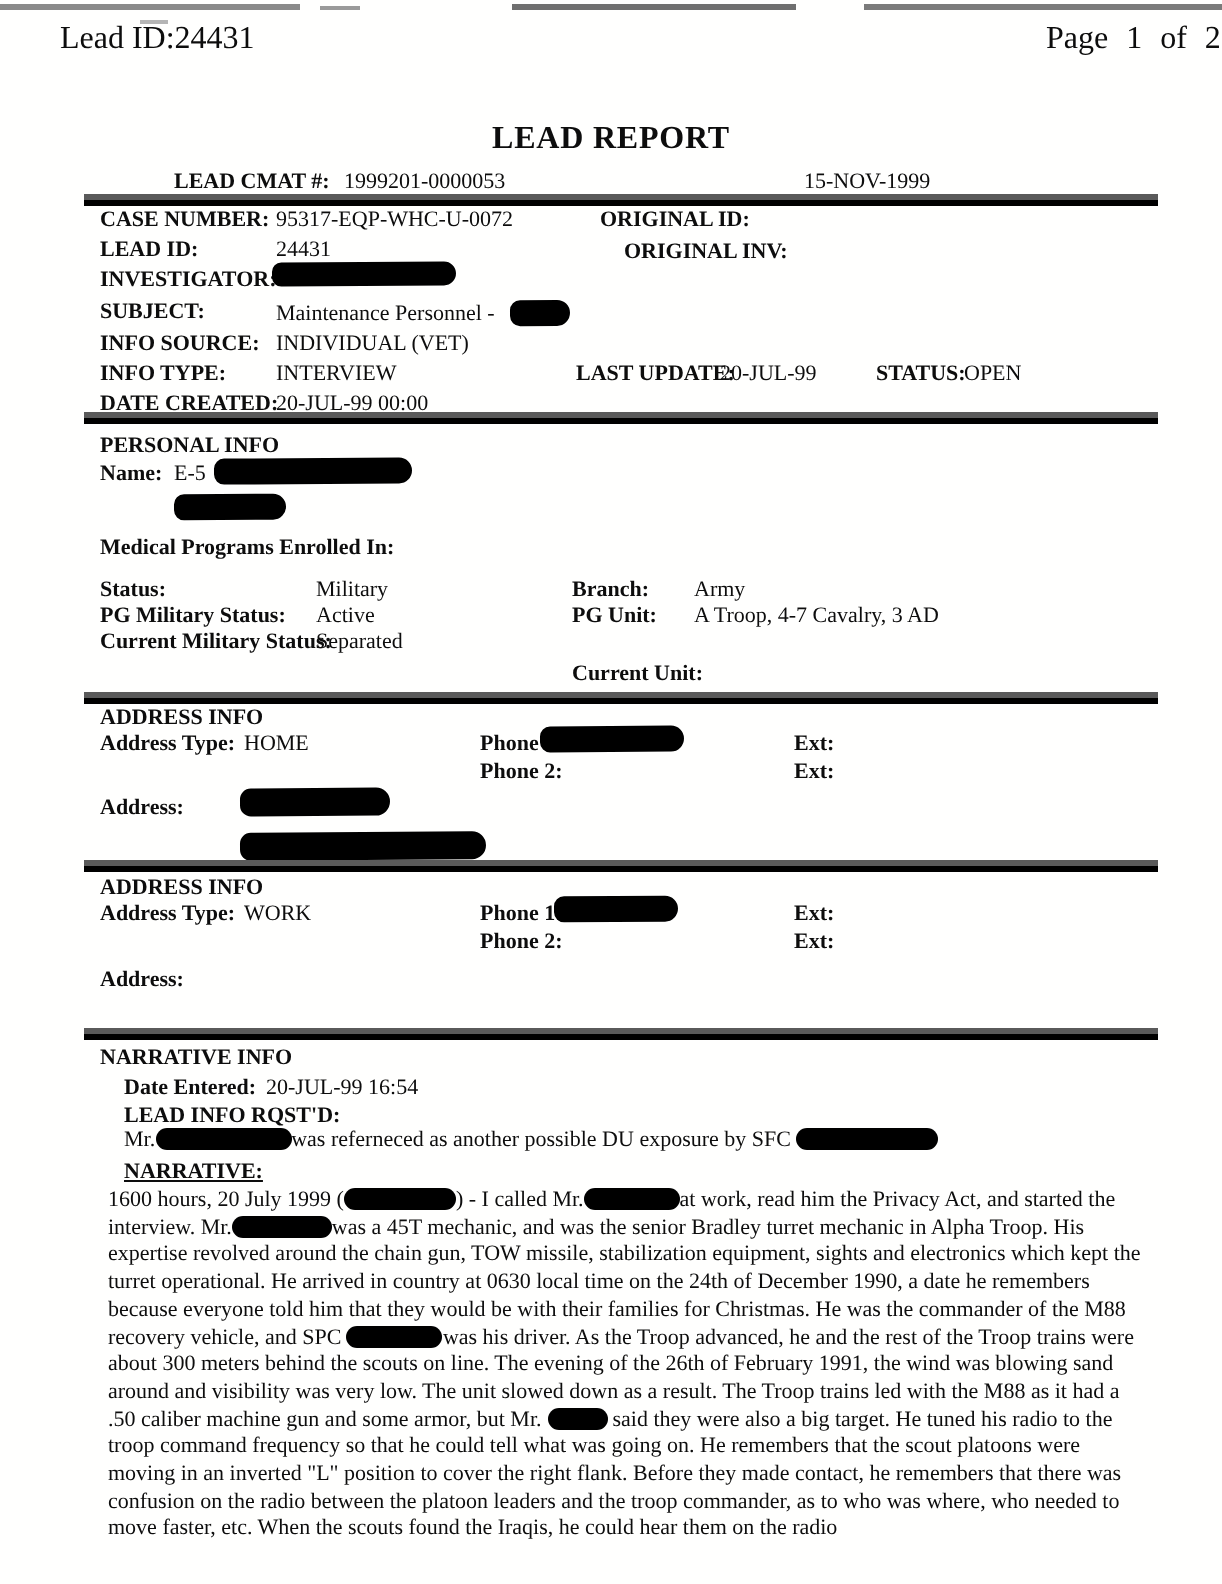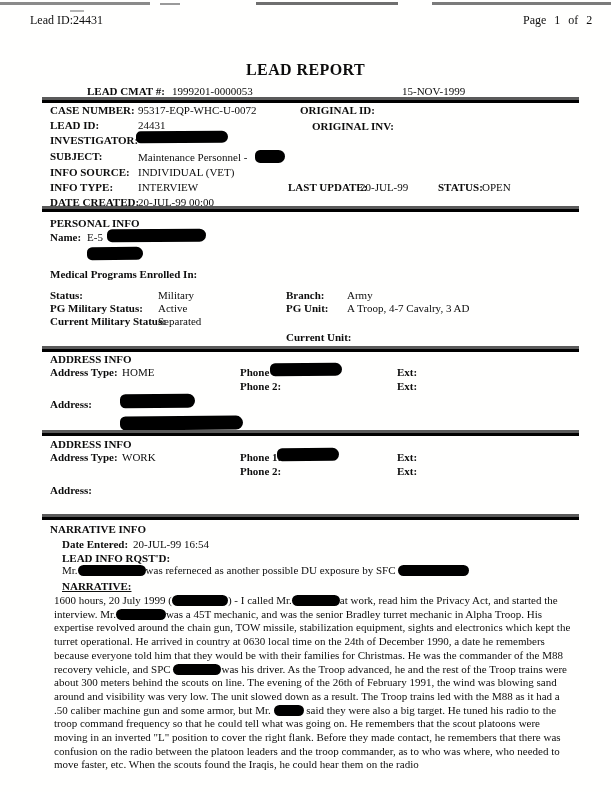--- a/index.html
+++ b/index.html
@@ -10,21 +10,21 @@
     color:#0d0d0d;
     position:relative;
     overflow:hidden;
   }
   .page { position:absolute; inset:0; background:#fffffe; }
 
   
   .t { position:absolute; font-size:11px; line-height:12px; white-space:nowrap; }
   .b { font-weight:bold; }
 
-  .hdr { font-size:12px; }
+  .hdr { font-size:16px; }
   .title {
     position:absolute; top:61px; left:0; width:100%;
     text-align:center; font-weight:bold; font-size:16px;
     letter-spacing:0.4px;
   }
 
   
   .rule {
     position:absolute; left:42px; width:537px; height:2.5px;
     background:#000;

